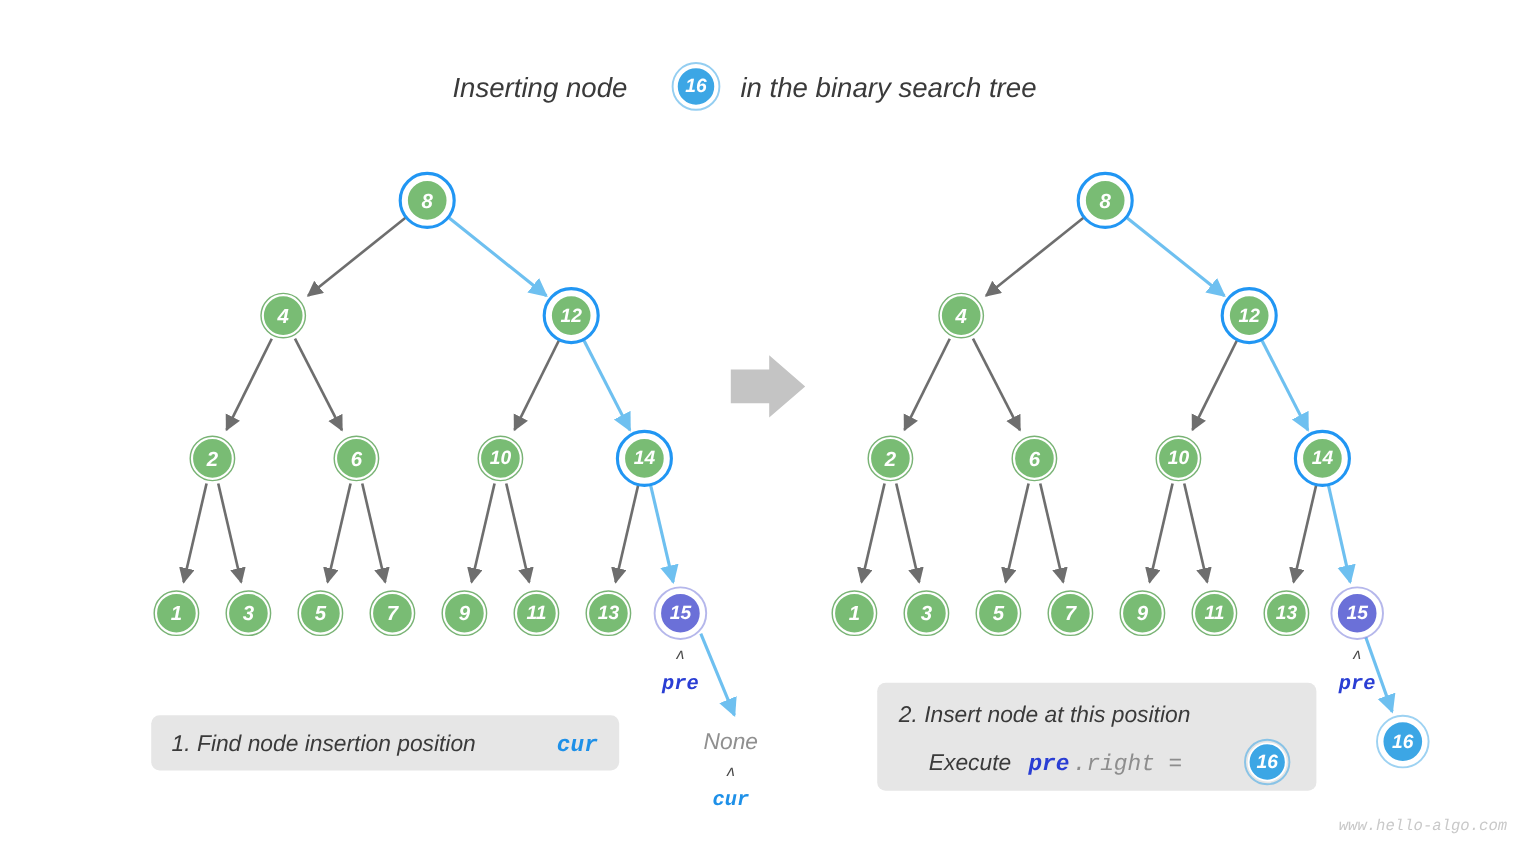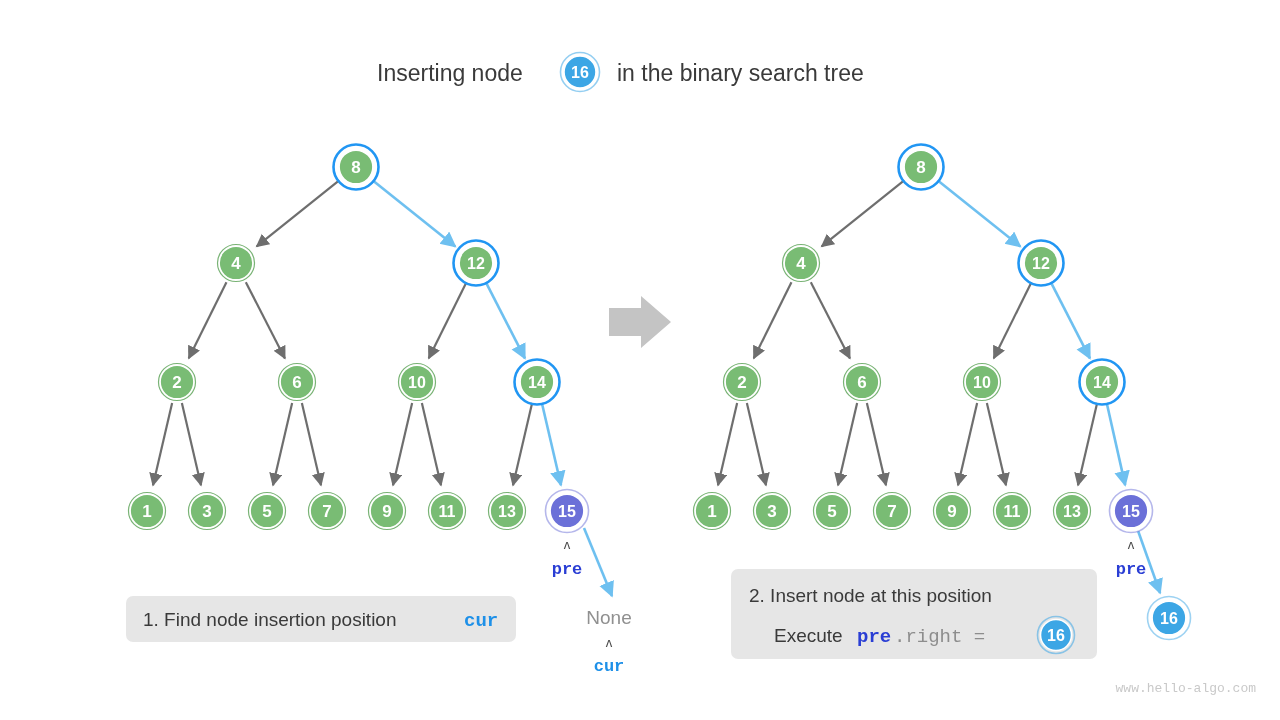--- a/index.html
+++ b/index.html
@@ -12,20 +12,21 @@
     height: 720px;
     position: relative;
     overflow: hidden;
     font-family: "Liberation Sans", sans-serif;
   }
   #root {
     position: absolute;
     left: 0; top: 0;
     width: 1280px;
     height: 720px;
+    font-style: italic;
   }
   svg#scene {
     position: absolute;
     left: 0; top: 0;
     width: 1280px;
     height: 720px;
     display: block;
   }
   .title-text {
     font-family: "Liberation Sans", sans-serif;

